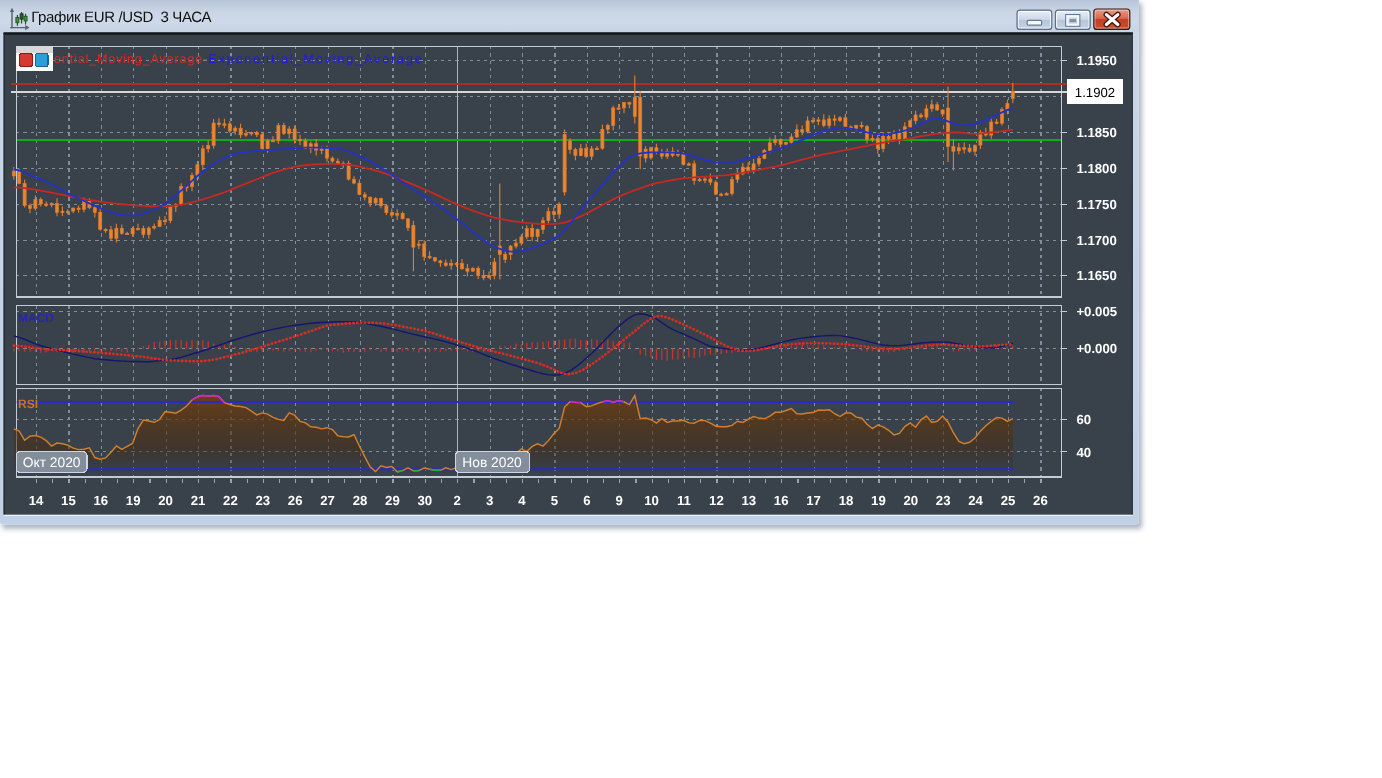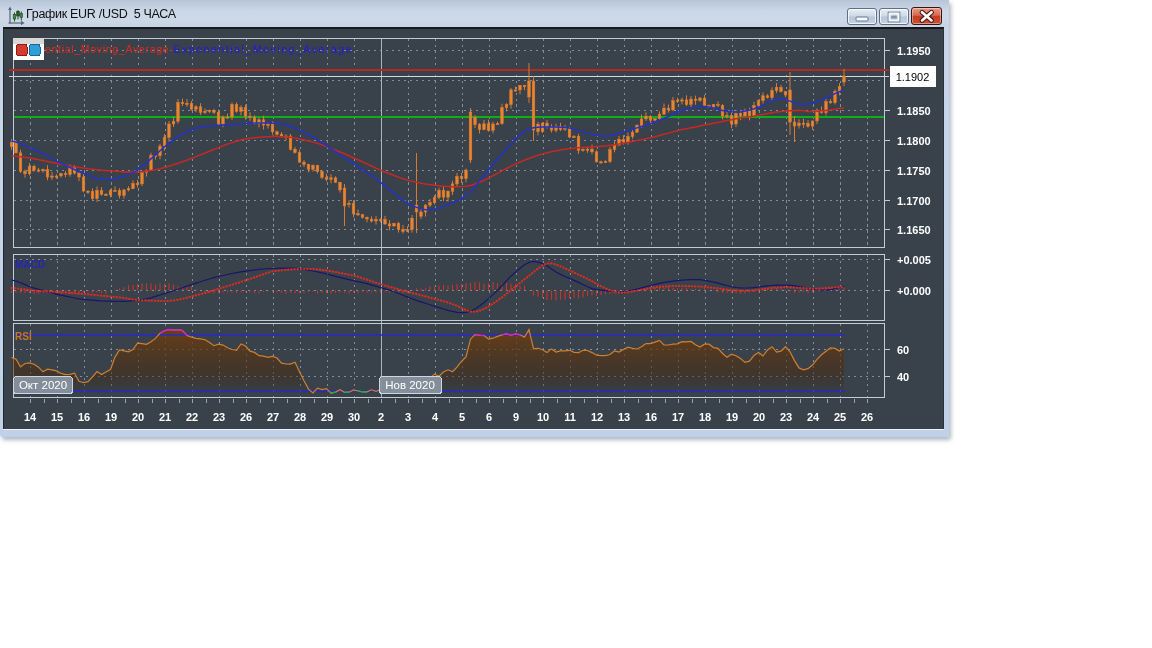--- a/index.html
+++ b/index.html
@@ -20,21 +20,21 @@
    <line x1="4.5" y1="19" x2="19" y2="19" stroke="#5a6570" stroke-width="1.2"></line>
    <path d="M4.2 6 L6 2.4 L7.8 6 Z" fill="#5a6570"></path>
    <path d="M17 16.8 L20.6 19 L17 21.2 Z" fill="#5a6570"></path>
    <line x1="10.5" y1="8.5" x2="10.5" y2="17.5" stroke="#27532a" stroke-width="1"></line>
    <rect x="9.2" y="10.5" width="2.6" height="4.5" fill="#3d8f43" stroke="#1e471f" stroke-width="0.6"></rect>
    <line x1="14" y1="6" x2="14" y2="15.5" stroke="#27532a" stroke-width="1"></line>
    <rect x="12.7" y="7.5" width="2.6" height="4.5" fill="#265c2a" stroke="#173318" stroke-width="0.6"></rect>
    <line x1="17.3" y1="7.5" x2="17.3" y2="16.5" stroke="#27532a" stroke-width="1"></line>
    <rect x="16" y="9.5" width="2.6" height="4" fill="#3d8f43" stroke="#1e471f" stroke-width="0.6"></rect>
   </svg>
-  <div class="txt">График EUR /USD  5 ЧАСА</div>
+  <div class="txt">График EUR /USD  3 ЧАСА</div>
   <div class="btn" id="bmin"><svg width="28" height="15">
           <rect x="8" y="8" width="12" height="4" rx="1" fill="#f6f9fc" stroke="#68798f"></rect>
         </svg></div>
   <div class="btn" id="bmax"><svg width="28" height="15">
           <rect x="8.2" y="3.2" width="11.6" height="9.6" fill="none" stroke="#5f7089" stroke-width="1"></rect>
           <rect x="9.5" y="4.5" width="9" height="7" fill="none" stroke="#f6f9fc" stroke-width="1.8"></rect>
           <rect x="11.5" y="6.8" width="5" height="2.4" fill="#68798f"></rect>
           <rect x="11.7" y="6.9" width="4.6" height="2.2" fill="#8494a8"></rect>
         </svg></div>
   <div class="btn" id="bclose"><svg width="29" height="16">

